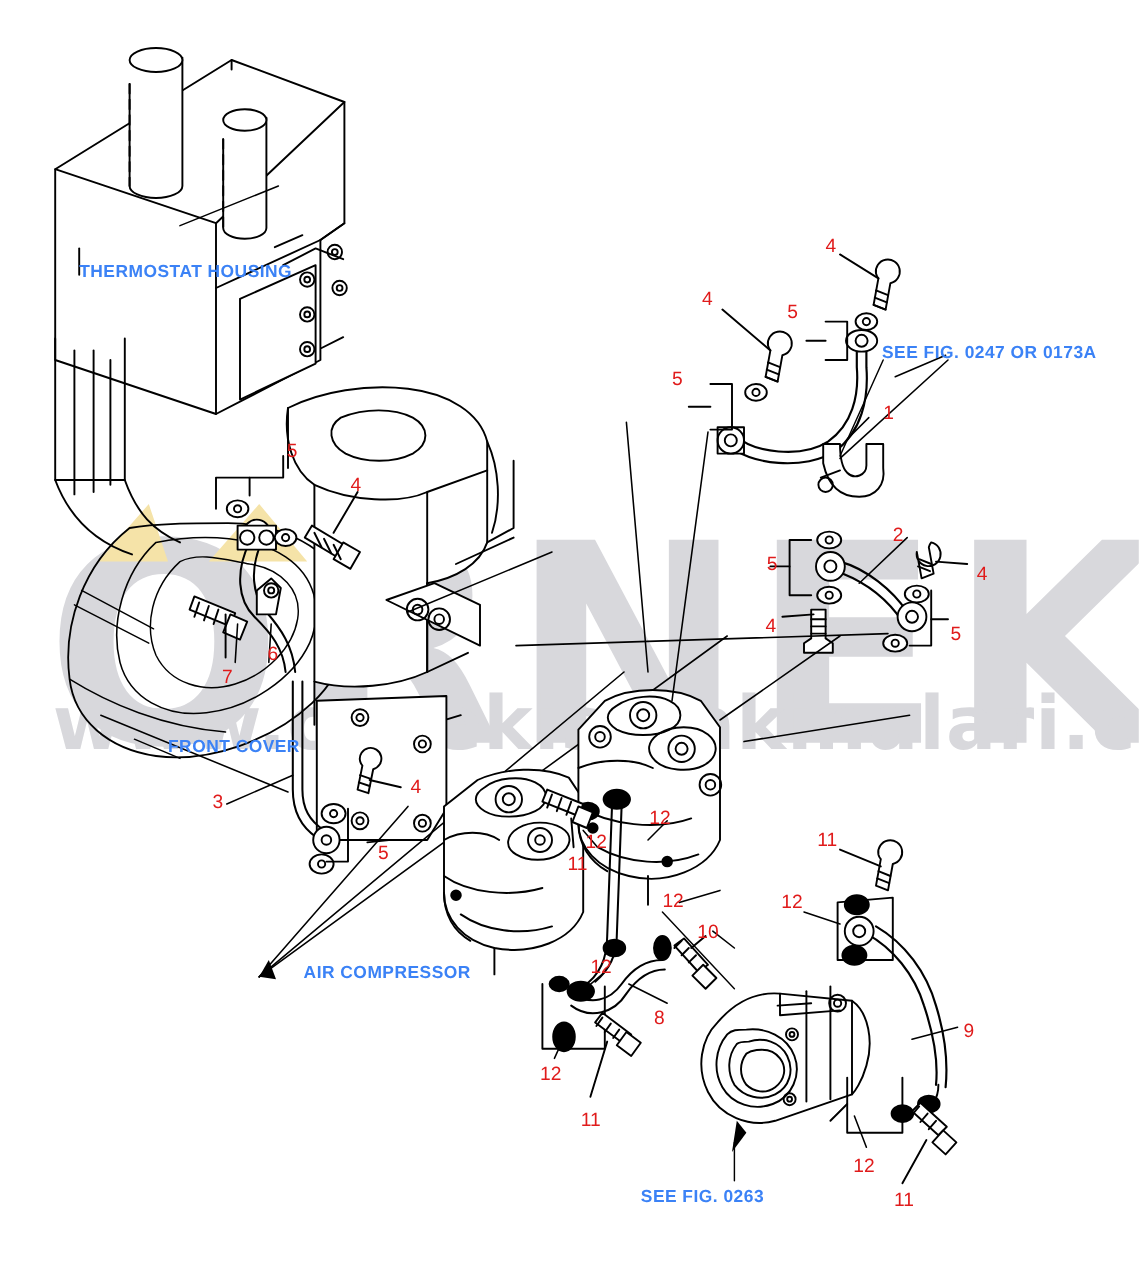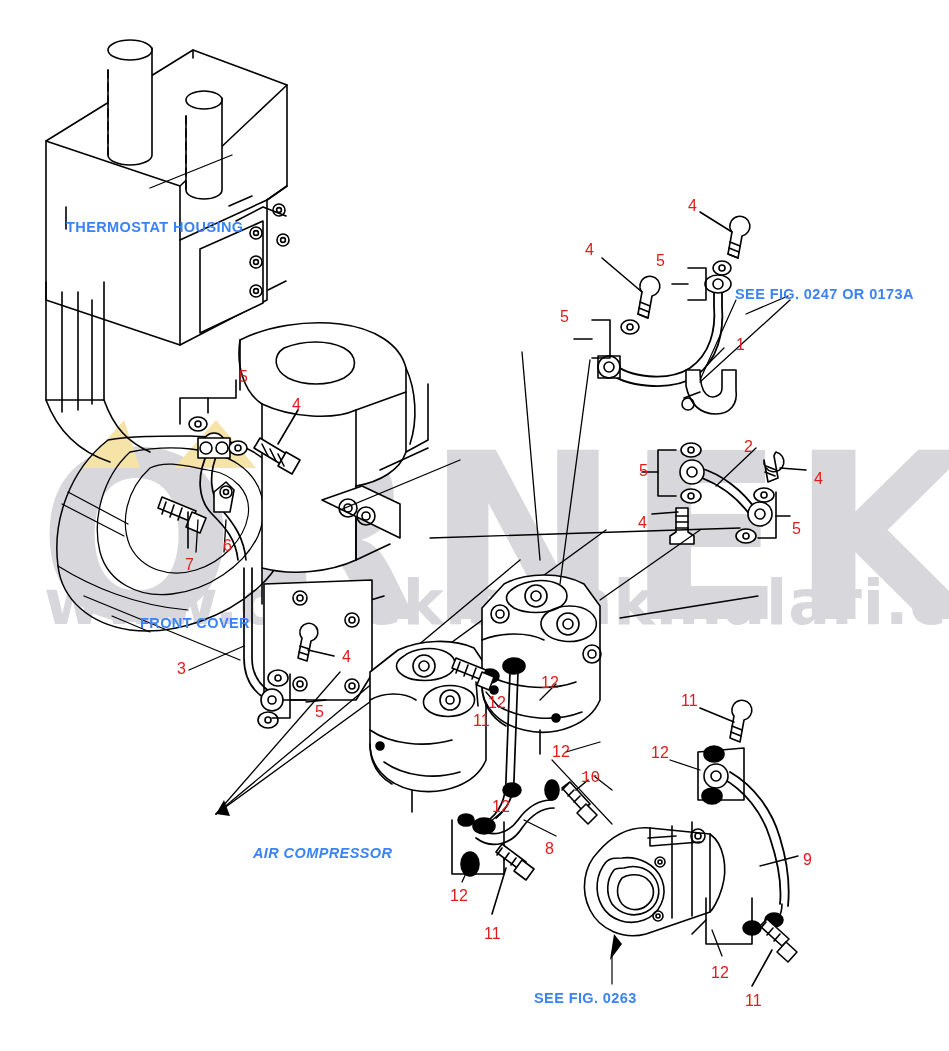--- a/index.html
+++ b/index.html
@@ -477,21 +477,21 @@
         <path d="M430 538 L740 528"></path>
         <path d="M340 510 L460 460"></path>
       </g>
 
     </g>
   </svg>
 
   <div class="lbl" style="left:66px;top:219px;">THERMOSTAT HOUSING</div>
   <div class="lbl" style="left:735px;top:286px;">SEE FIG. 0247 OR 0173A</div>
   <div class="lbl" style="left:140px;top:615px;text-align:center;">FRONT COVER</div>
-  <div class="lbl" style="left:253px;top:845px;font-style:italic;">AIR COMPRESSOR</div>
+  <div class="lbl" style="left:253px;top:803px;">AIR COMPRESSOR</div>
   <div class="lbl" style="left:534px;top:990px;">SEE FIG. 0263</div>
 
   <div id="callout-layer">
       <div class="num" style="left: 688px; top: 197px; color: rgb(224, 27, 27);">4</div>
       <div class="num" style="left: 585px; top: 241px; color: rgb(224, 27, 27);">4</div>
       <div class="num" style="left: 656px; top: 252px; color: rgb(224, 27, 27);">5</div>
       <div class="num" style="left: 560px; top: 308px; color: rgb(224, 27, 27);">5</div>
       <div class="num" style="left: 736px; top: 336px; color: rgb(224, 27, 27);">1</div>
       <div class="num" style="left: 239px; top: 368px; color: rgb(224, 27, 27);">5</div>
       <div class="num" style="left: 292px; top: 396px; color: rgb(224, 27, 27);">4</div>
@@ -504,21 +504,21 @@
       <div class="num" style="left: 185px; top: 556px; color: rgb(224, 27, 27);">7</div>
       <div class="num" style="left: 177px; top: 660px; color: rgb(224, 27, 27);">3</div>
       <div class="num" style="left: 342px; top: 648px; color: rgb(224, 27, 27);">4</div>
       <div class="num" style="left: 541px; top: 674px; color: rgb(224, 27, 27);">12</div>
       <div class="num" style="left: 488px; top: 694px; color: rgb(224, 27, 27);">12</div>
       <div class="num" style="left: 473px; top: 712px; color: rgb(224, 27, 27);">11</div>
       <div class="num" style="left: 315px; top: 703px; color: rgb(224, 27, 27);">5</div>
       <div class="num" style="left: 681px; top: 692px; color: rgb(224, 27, 27);">11</div>
       <div class="num" style="left: 651px; top: 744px; color: rgb(224, 27, 27);">12</div>
       <div class="num" style="left: 552px; top: 743px; color: rgb(224, 27, 27);">12</div>
-      <div class="num" style="left: 581px; top: 769px; color: rgb(224, 27, 27); font-family: Liberation Mono, monospace;">10</div>
+      <div class="num" style="left: 581px; top: 769px; color: rgb(224, 27, 27);">10</div>
       <div class="num" style="left: 492px; top: 798px; color: rgb(224, 27, 27);">12</div>
       <div class="num" style="left: 545px; top: 840px; color: rgb(224, 27, 27);">8</div>
       <div class="num" style="left: 803px; top: 851px; color: rgb(224, 27, 27);">9</div>
       <div class="num" style="left: 450px; top: 887px; color: rgb(224, 27, 27);">12</div>
       <div class="num" style="left: 484px; top: 925px; color: rgb(224, 27, 27);">11</div>
       <div class="num" style="left: 711px; top: 964px; color: rgb(224, 27, 27);">12</div>
       <div class="num" style="left: 745px; top: 992px; color: rgb(224, 27, 27);">11</div>
     </div>
 
 </div>

